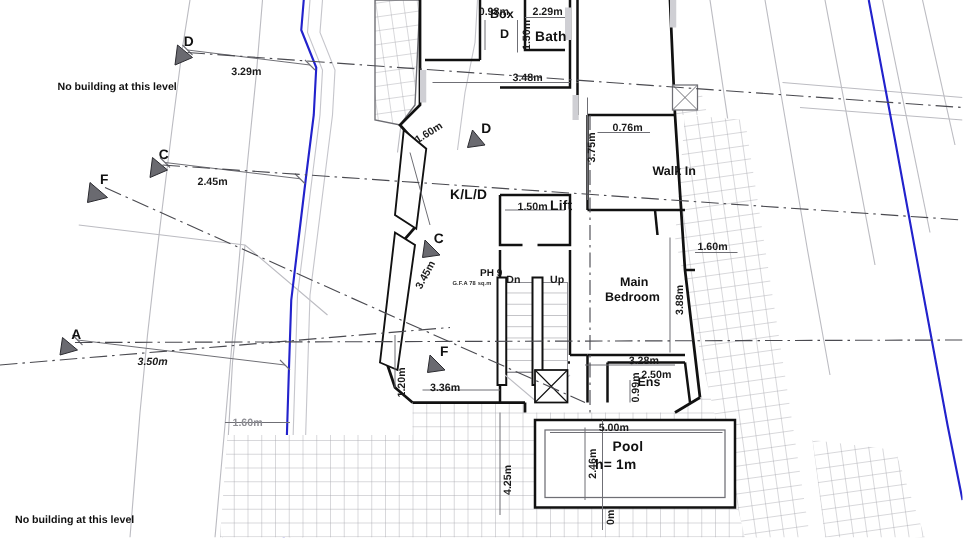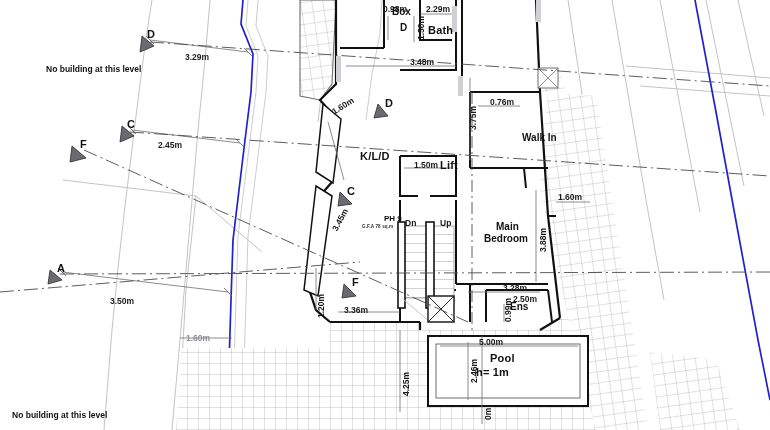--- a/index.html
+++ b/index.html
@@ -241,21 +241,21 @@
   <div class="lbl mark" style="left:147px;top:28px;">D</div>
   <div class="lbl mark" style="left:127px;top:118px;">C</div>
   <div class="lbl mark" style="left:80px;top:138px;">F</div>
   <div class="lbl mark" style="left:57px;top:262px;">A</div>
   <div class="lbl mark" style="left:385px;top:97px;">D</div>
   <div class="lbl mark" style="left:347px;top:185px;">C</div>
   <div class="lbl mark" style="left:352px;top:276px;">F</div>
 
   <div class="lbl dim" style="left:185px;top:52px;">3.29m</div>
   <div class="lbl dim" style="left:158px;top:140px;">2.45m</div>
-  <div class="lbl dim" style="left:110px;top:296px;">3.50m</div>
+  <div class="lbl dim" style="left:110px;top:284px;font-style:italic;">3.50m</div>
   <div class="lbl dim-gray" style="left:186px;top:333px;">1.60m</div>
   <div class="lbl dim" style="left:330px;top:108px;transform:rotate(-32deg);transform-origin:0 0;">1.60m</div>
   <div class="lbl dim" style="left:383px;top:4px;text-align:center;">0.98m</div>
   <div class="lbl dim" style="left:426px;top:4px;">2.29m</div>
   <div class="lbl dim" style="left:416px;top:40px;transform:rotate(-90deg);transform-origin:0 0;">1.50m</div>
   <div class="lbl dim" style="left:410px;top:57px;">3.48m</div>
   <div class="lbl dim" style="left:468px;top:130px;transform:rotate(-90deg);transform-origin:0 0;">3.75m</div>
   <div class="lbl dim" style="left:490px;top:97px;">0.76m</div>
   <div class="lbl dim" style="left:414px;top:160px;">1.50m</div>
   <div class="lbl dim" style="left:558px;top:192px;">1.60m</div>

